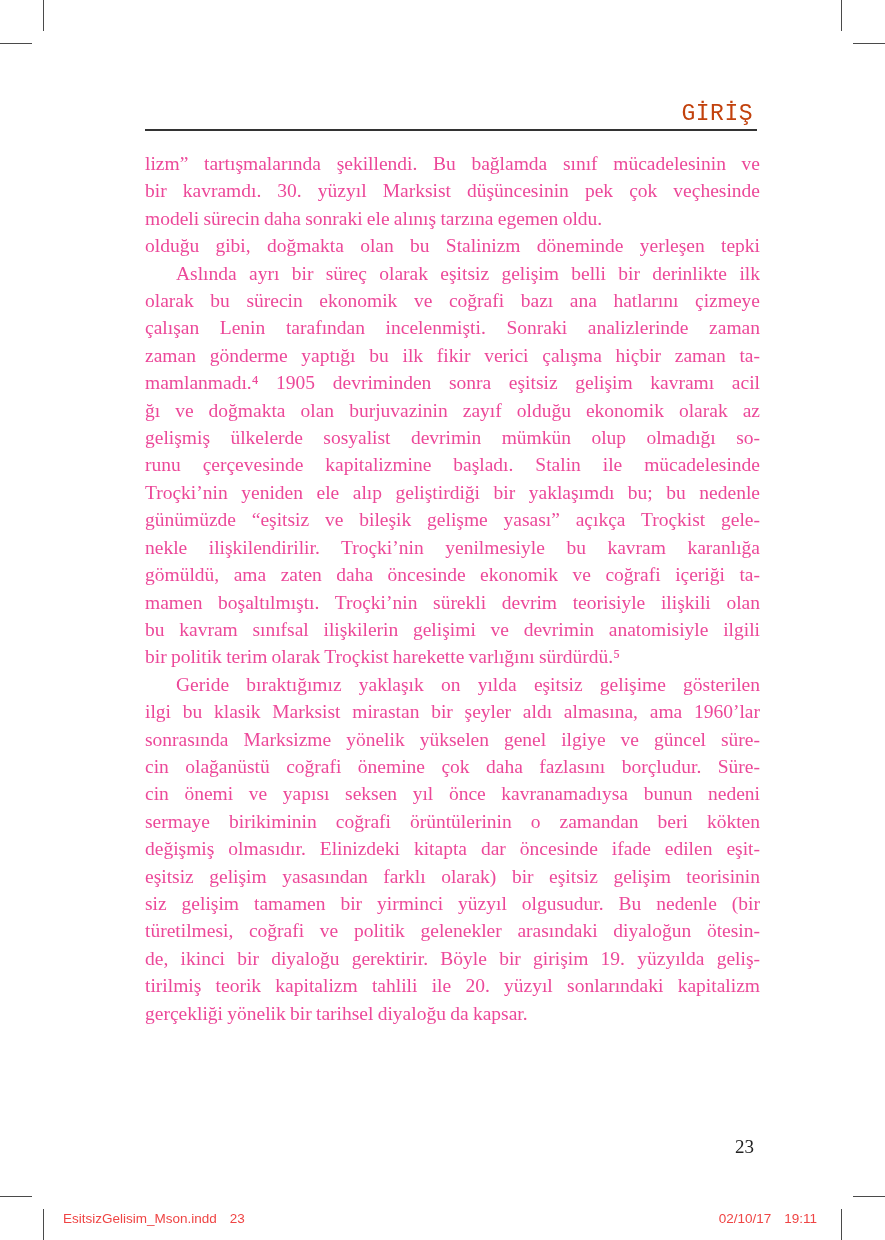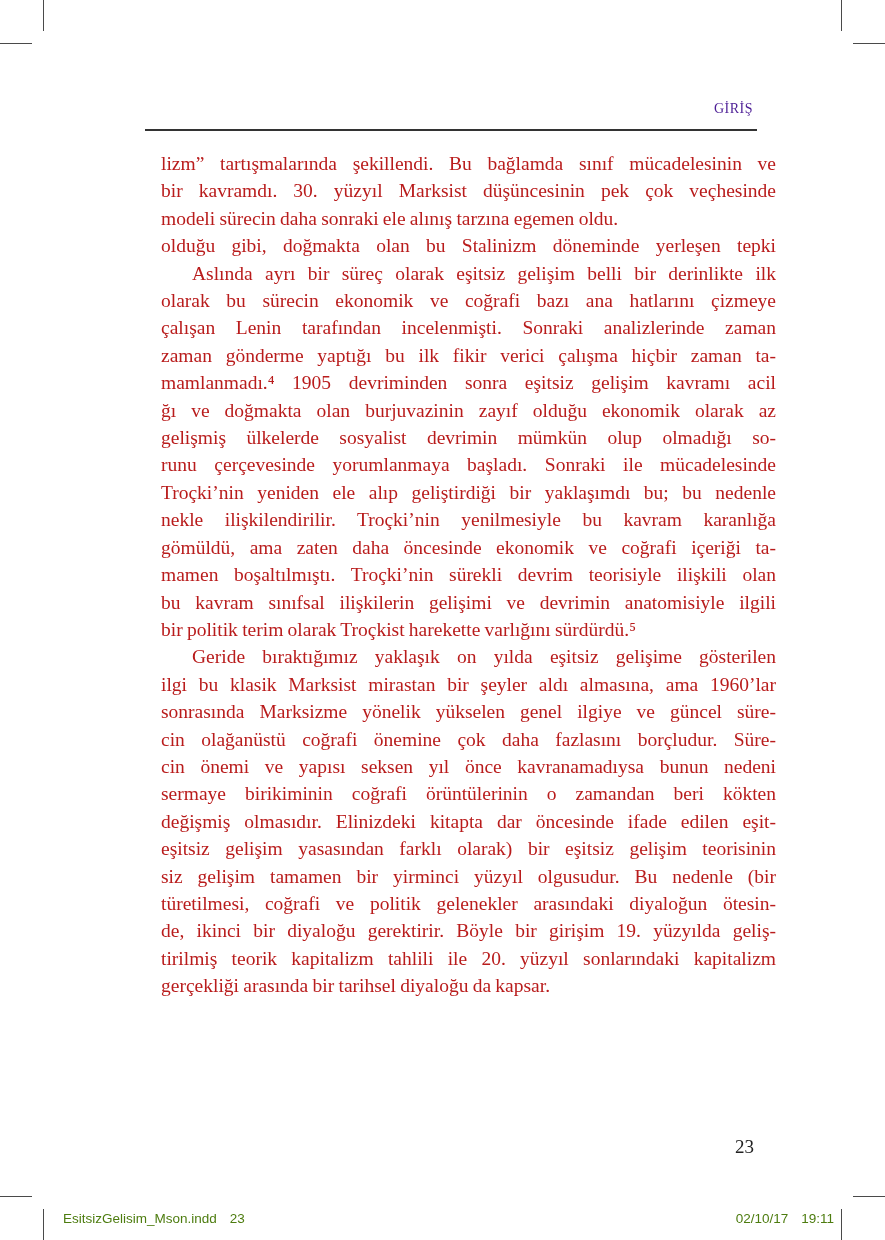--- a/index.html
+++ b/index.html
@@ -25,46 +25,45 @@
   .crop-bl-h { left: 0;     top: 1196px; width: 31px; }
   .crop-bl-v { left: 43px;  top: 1209px; }
   .crop-br-h { left: 853px; top: 1196px; }
   .crop-br-v { left: 841px; top: 1209px; }
 
   
   .header-title {
     position: absolute;
     top: 101px;
     right: 132px;
-    font-family: Liberation Serif, serif;
+    font-family: Liberation Mono, monospace;
     font-weight: 300;
-    font-size: 14px;
+    font-size: 23px;
     letter-spacing: 0.5px;
-    color: #4c1d95;
+    color: #c2410c;
   }
   .header-rule {
     position: absolute;
     top: 129px;
     left: 145px;
     width: 612px;
     height: 2px;
     background: #333333;
   }
 
   
   .body-text {
     position: absolute;
     left: 145px;
     top: 150px;
     width: 615px;
     font-size: 19.5px;
     line-height: 27.4px;
-    color: #b91c1c;
+    color: #ec4899;
     word-spacing: -0.03em;
-    margin-left: 16px;
   }
   .line {
     text-align: justify;
     text-align-last: justify;
   }
   .line.para-end { text-align-last: left; }
   .para-indent .line:first-child { text-indent: 31px; }
 
   
   .page-number {
@@ -74,24 +73,24 @@
     font-size: 19px;
     color: #222222;
   }
 
   
   .footer-left, .footer-right {
     position: absolute;
     top: 1211px;
     font-family: "Liberation Sans", sans-serif;
     font-size: 13.5px;
-    color: #4d7c0f;
+    color: #ef4444;
   }
   .footer-left  { left: 63px; }
-  .footer-right { right: 51px; }
+  .footer-right { right: 68px; }
   .slug-gap { display: inline-block; width: 13px; }
 </style>
 </head>
 <body>
 
 <div class="page">
 
   <div class="crop v crop-tl-v"></div>
   <div class="crop h crop-tl-h"></div>
   <div class="crop v crop-tr-v"></div>
@@ -112,42 +111,43 @@
         <div class="line">olduğu gibi, doğmakta olan bu Stalinizm döneminde yerleşen tepki</div>
       </div>
       <div class="para para-indent">
         <div class="line">Aslında ayrı bir süreç olarak eşitsiz gelişim belli bir derinlikte ilk</div>
         <div class="line">olarak bu sürecin ekonomik ve coğrafi bazı ana hatlarını çizmeye</div>
         <div class="line">çalışan Lenin tarafından incelenmişti. Sonraki analizlerinde zaman</div>
         <div class="line">zaman gönderme yaptığı bu ilk fikir verici çalışma hiçbir zaman ta-</div>
         <div class="line">mamlanmadı.⁴ 1905 devriminden sonra eşitsiz gelişim kavramı acil</div>
         <div class="line">ğı ve doğmakta olan burjuvazinin zayıf olduğu ekonomik olarak az</div>
         <div class="line">gelişmiş ülkelerde sosyalist devrimin mümkün olup olmadığı so-</div>
-        <div class="line">runu çerçevesinde yorumlanmaya başladı. Sonraki ile mücadelesinde</div>
+        <div class="line">runu çerçevesinde kapitalizmine başladı. Stalin ile mücadelesinde</div>
         <div class="line">Troçki’nin yeniden ele alıp geliştirdiği bir yaklaşımdı bu; bu nedenle</div>
+        <div class="line">günümüzde “eşitsiz ve bileşik gelişme yasası” açıkça Troçkist gele-</div>
         <div class="line">nekle ilişkilendirilir. Troçki’nin yenilmesiyle bu kavram karanlığa</div>
         <div class="line">gömüldü, ama zaten daha öncesinde ekonomik ve coğrafi içeriği ta-</div>
         <div class="line">mamen boşaltılmıştı. Troçki’nin sürekli devrim teorisiyle ilişkili olan</div>
         <div class="line">bu kavram sınıfsal ilişkilerin gelişimi ve devrimin anatomisiyle ilgili</div>
         <div class="line para-end">bir politik terim olarak Troçkist harekette varlığını sürdürdü.⁵</div>
       </div>
       <div class="para para-indent">
         <div class="line">Geride bıraktığımız yaklaşık on yılda eşitsiz gelişime gösterilen</div>
         <div class="line">ilgi bu klasik Marksist mirastan bir şeyler aldı almasına, ama 1960’lar</div>
         <div class="line">sonrasında Marksizme yönelik yükselen genel ilgiye ve güncel süre-</div>
         <div class="line">cin olağanüstü coğrafi önemine çok daha fazlasını borçludur. Süre-</div>
         <div class="line">cin önemi ve yapısı seksen yıl önce kavranamadıysa bunun nedeni</div>
         <div class="line">sermaye birikiminin coğrafi örüntülerinin o zamandan beri kökten</div>
         <div class="line">değişmiş olmasıdır. Elinizdeki kitapta dar öncesinde ifade edilen eşit-</div>
         <div class="line">eşitsiz gelişim yasasından farklı olarak) bir eşitsiz gelişim teorisinin</div>
         <div class="line">siz gelişim tamamen bir yirminci yüzyıl olgusudur. Bu nedenle (bir</div>
         <div class="line">türetilmesi, coğrafi ve politik gelenekler arasındaki diyaloğun ötesin-</div>
         <div class="line">de, ikinci bir diyaloğu gerektirir. Böyle bir girişim 19. yüzyılda geliş-</div>
         <div class="line">tirilmiş teorik kapitalizm tahlili ile 20. yüzyıl sonlarındaki kapitalizm</div>
-        <div class="line para-end">gerçekliği arasında bir tarihsel diyaloğu da kapsar.</div>
+        <div class="line para-end">gerçekliği yönelik bir tarihsel diyaloğu da kapsar.</div>
       </div>
     </div>
 
   <div class="page-number">23</div>
 
   <div class="footer-left">
     <span>EsitsizGelisim_Mson.indd</span><span class="slug-gap"></span><span>23</span>
   </div>
   <div class="footer-right">
     <span>02/10/17</span><span class="slug-gap"></span><span>19:11</span>

